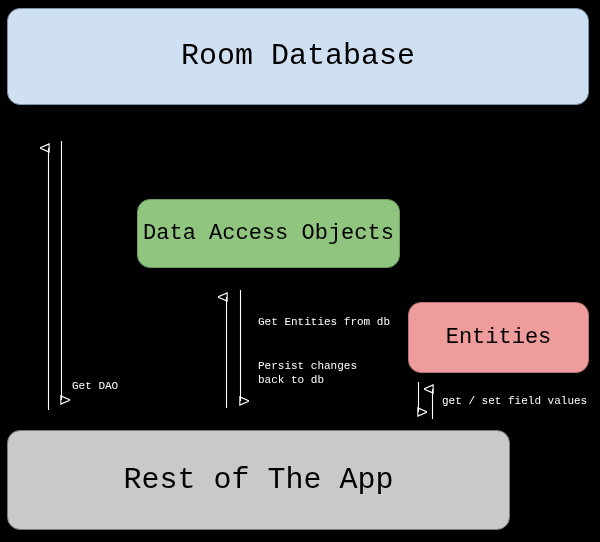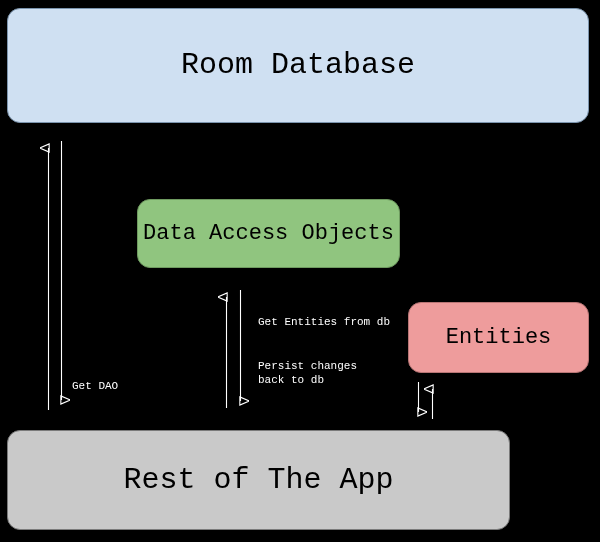--- a/index.html
+++ b/index.html
@@ -29,21 +29,21 @@
     color: #000000;
     text-align: center;
     line-height: 1.15;
     white-space: nowrap;
   }
 
   #node-room-database {
     left: 7px;
     top: 8px;
     width: 582px;
-    height: 115px;
+    height: 97px;
     background: #cfe0f2;
     border-color: #7b94ad;
   }
   #node-room-database .node-label { font-size: 30px; }
 
   #node-data-access-objects {
     left: 137px;
     top: 199px;
     width: 263px;
     height: 69px;
@@ -163,20 +163,21 @@
   </div>
 
   
   <div class="edge-label" id="edge-label-get-dao">Get DAO</div>
 
   <div class="edge-label" id="edge-label-get-entities">Get Entities from db</div>
 
   <div class="edge-label" id="edge-label-persist-changes">Persist changes
 back to db</div>
 
+  <div class="edge-label" id="edge-label-get-set-field-values">get / set field values</div>
 
   
   <div class="node" id="node-room-database">
     <span class="node-label">Room Database</span>
   </div>
 
   <div class="node" id="node-entities">
     <span class="node-label">Entities</span>
   </div>
 

